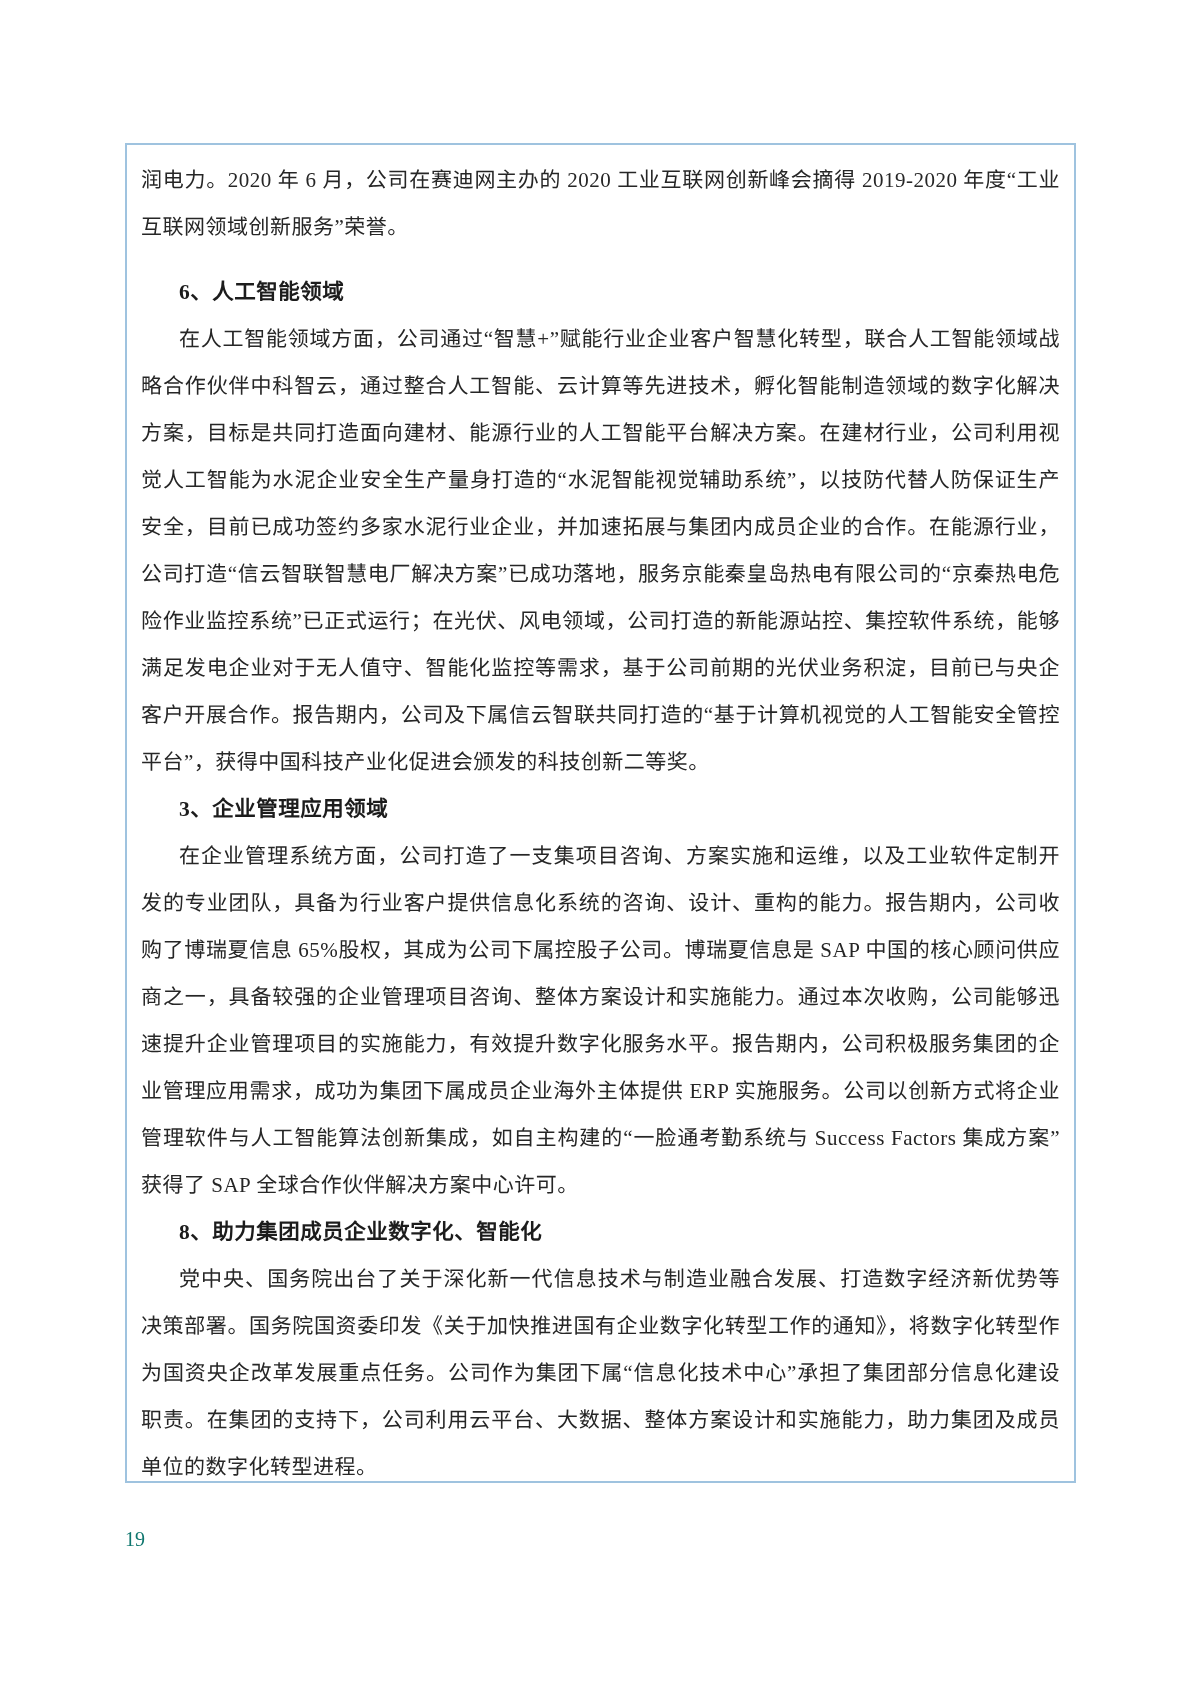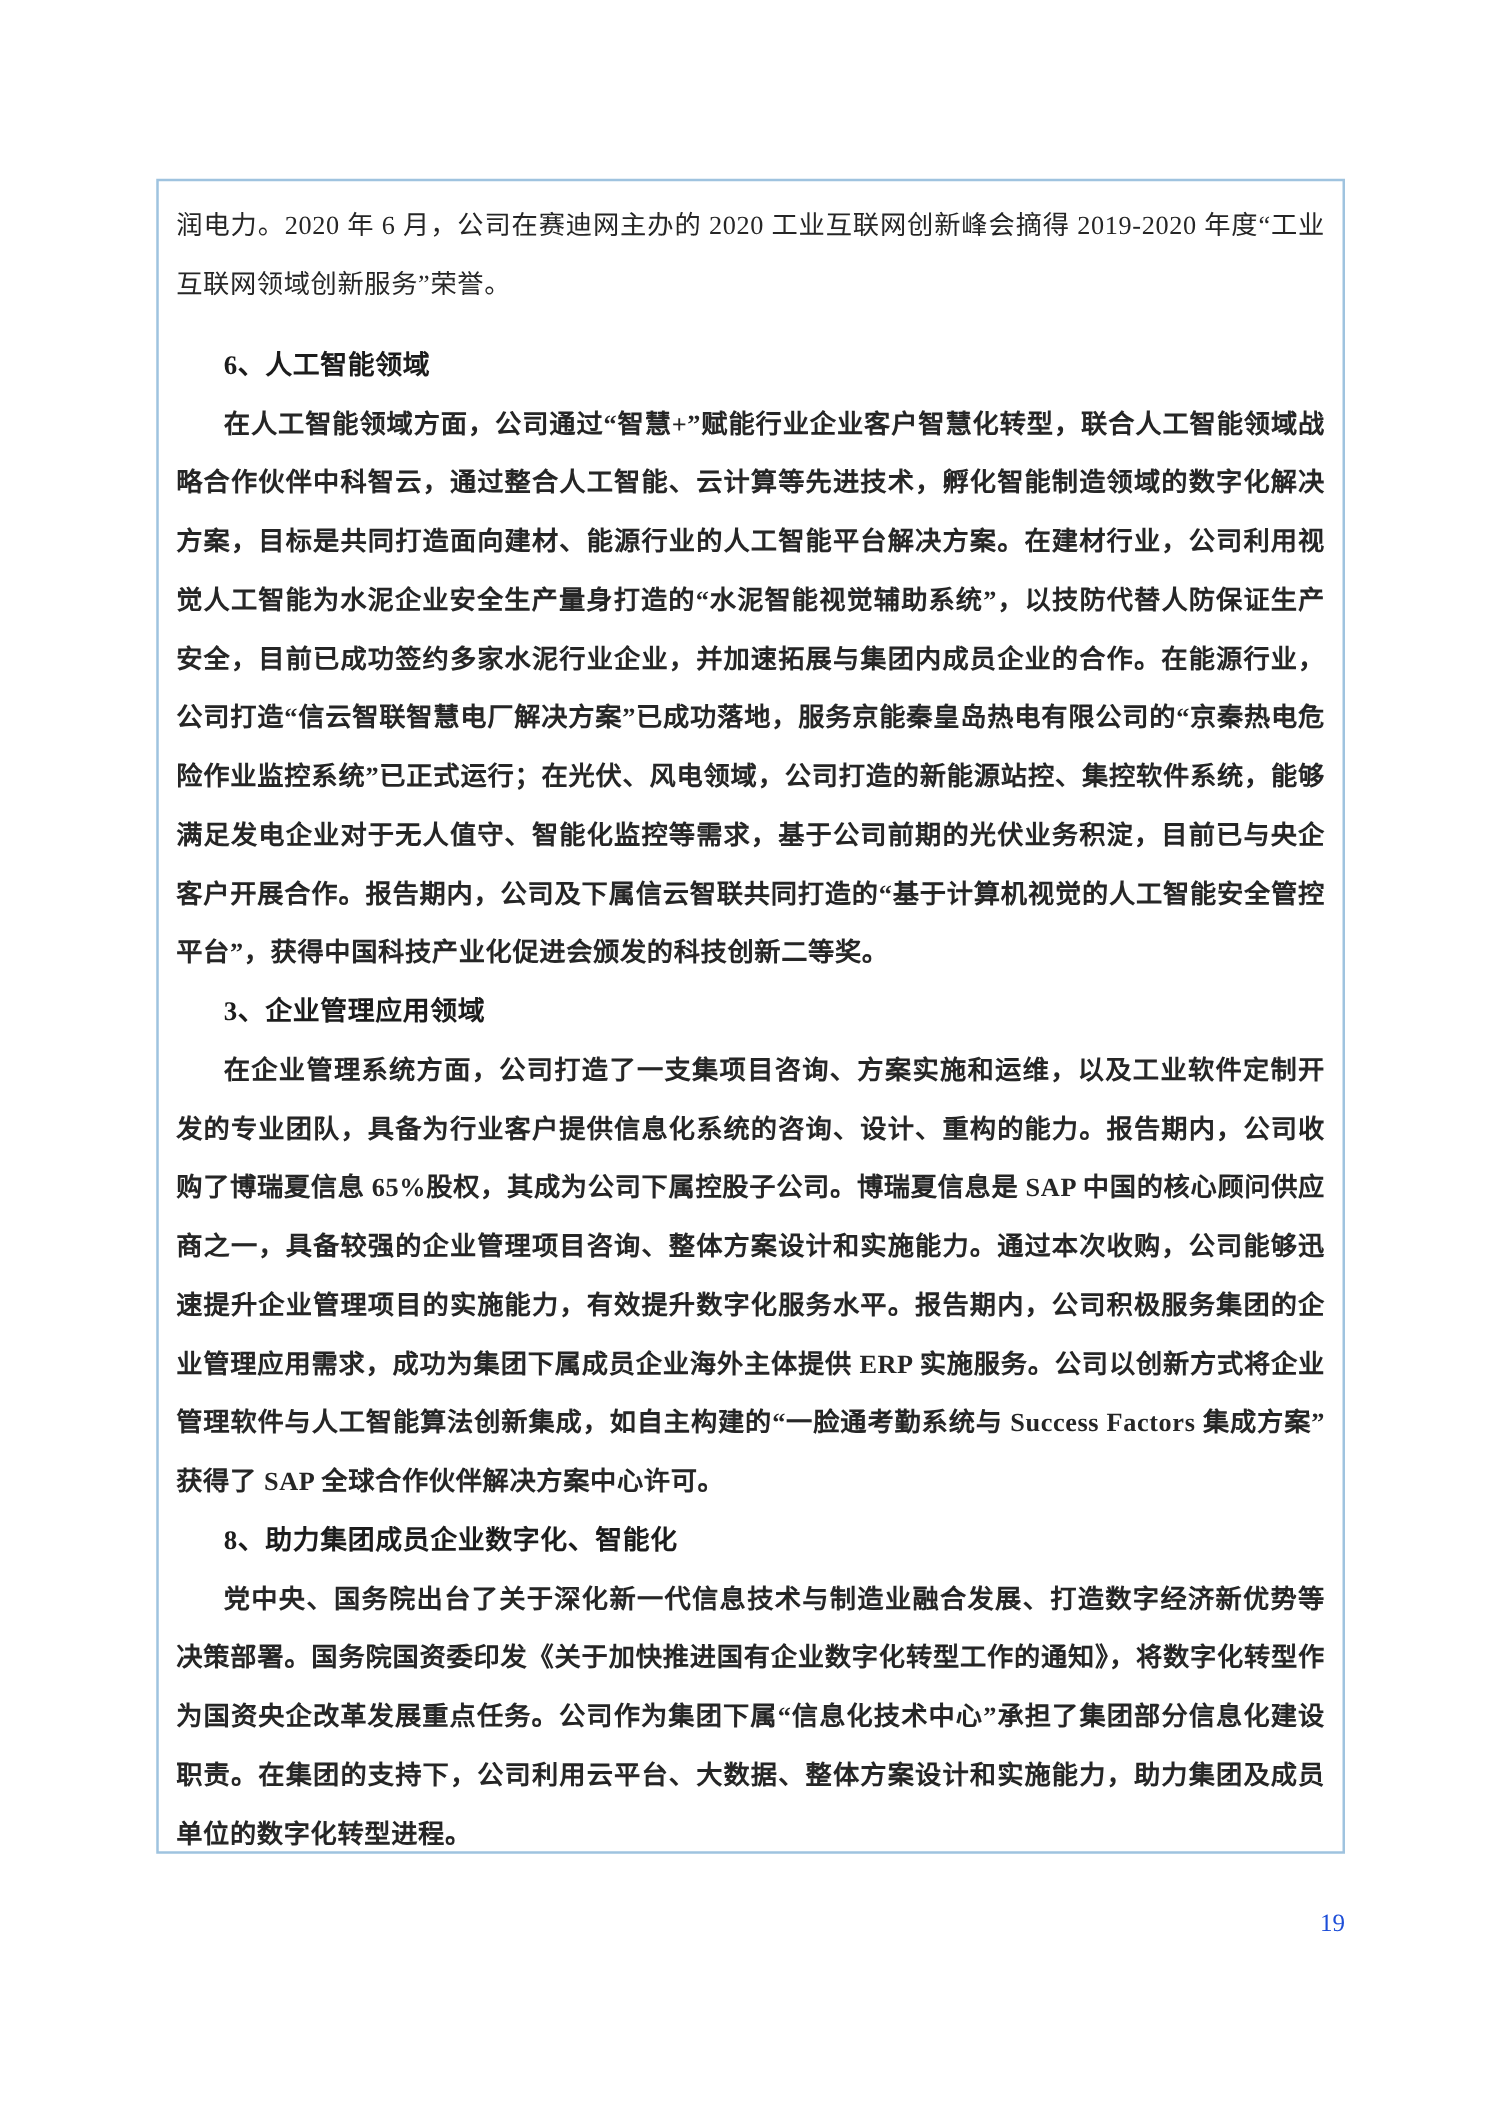--- a/index.html
+++ b/index.html
@@ -38,42 +38,41 @@
     margin: 0;
     font-size: 21px;
     line-height: 47px;
     letter-spacing: 0.5px;
     text-align: justify;
     text-justify: inter-ideograph;
     color: #262626;
   }
   .para.indent {
     text-indent: 38px;
-    font-weight: bold;
   }
   .heading {
     margin: 0;
     padding-left: 38px;
     font-size: 21.5px;
     line-height: 47px;
     letter-spacing: 0.5px;
     font-weight: bold;
     color: #1c1c1c;
   }
   .heading.extra-space {
     margin-top: 18px;
   }
   .page-number {
     position: absolute;
     left: 125px;
     top: 1528px;
     width: 951px;
-    text-align: right;
+    text-align: left;
     font-size: 20px;
-    color: #1d4ed8;
+    color: #0f766e;
     font-family: "Liberation Serif", "DejaVu Serif", serif;
   }
 </style>
 </head>
 <body>
 
 <div class="page">
 
   <div class="content-box">
 

